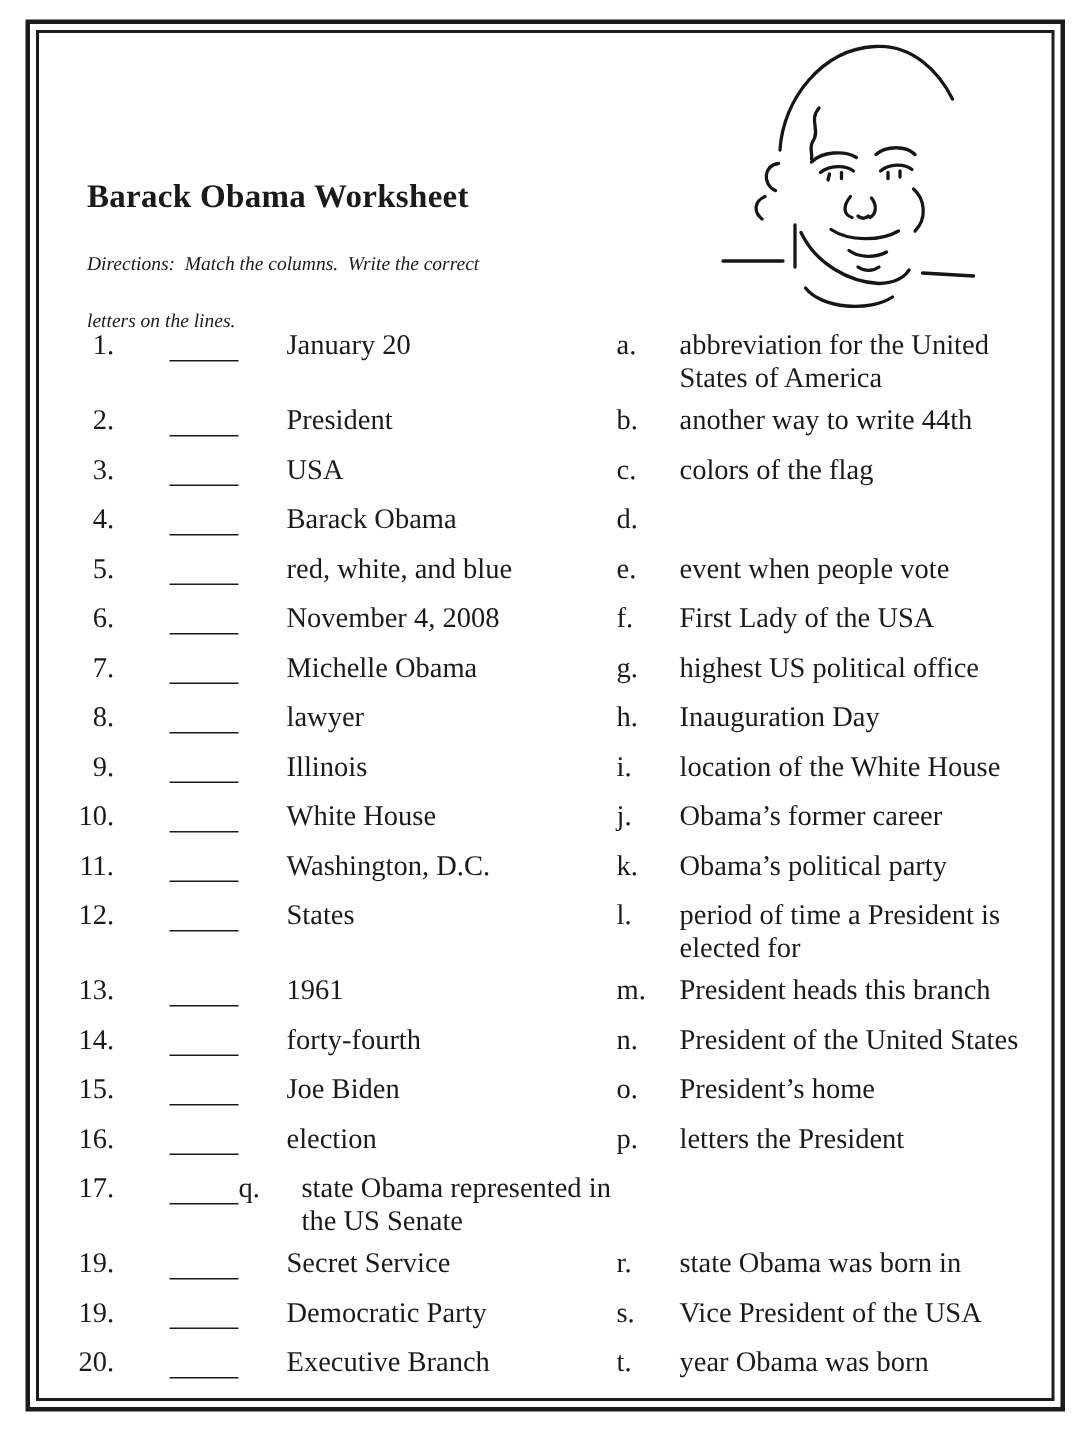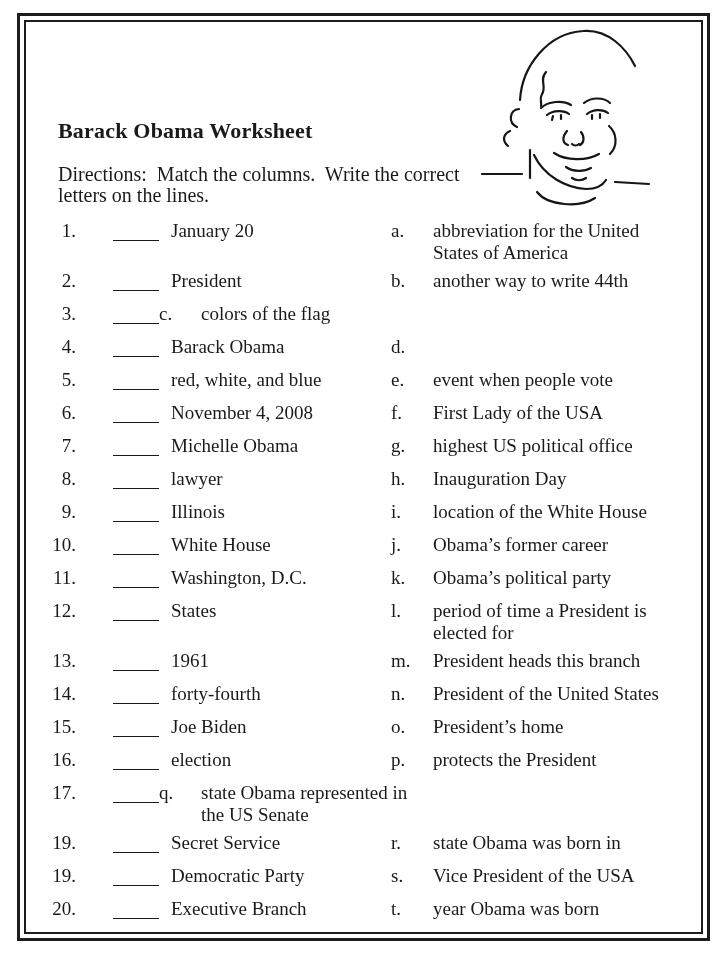--- a/index.html
+++ b/index.html
@@ -28,24 +28,25 @@
     left: 58px; top: 100px;
     font-size: 22px;
     font-weight: bold;
     letter-spacing: 0.2px;
     white-space: nowrap;
     margin-top: 18px;
   }
   .directions {
     position: absolute;
     left: 58px; top: 144px;
-    font-size: 20px;
-    line-height: 21px;
+    font-size: 13px;
+    line-height: 38px;
     white-space: pre-wrap;
     width: 420px;
+    font-style: italic;
   }
   .portrait {
     position: absolute;
     left: 468px; top: 20px;
     width: 200px; height: 195px;
   }
   .portrait svg { display: block; width: 100%; height: 100%; }
   .match-list {
     position: absolute;
     left: 45px; top: 220px;
@@ -67,21 +68,21 @@
   .blank {
     flex: none;
     width: 46px;
     height: 20px;
     margin-left: 37px;
     border-bottom: 1.6px solid #1a1a1a;
   }
   .term {
     flex: none;
     width: 220px;
-    margin-left: 12px;
+    margin-left: 32px;
     white-space: nowrap;
   }
   .letter {
     flex: none;
     width: 42px;
   }
   .desc {
     flex: 1;
     white-space: pre-line;
   }
@@ -151,20 +152,21 @@
     <div class="row">
     <span class="num">2.</span>
     <span class="blank"></span>
     <span class="term">President</span>
     <span class="letter">b.</span>
     <span class="desc">another way to write 44th</span>
   </div>
     <div class="row">
     <span class="num">3.</span>
     <span class="blank"></span>
+    <span class="term">USA</span>
     <span class="letter">c.</span>
     <span class="desc">colors of the flag</span>
   </div>
     <div class="row">
     <span class="num">4.</span>
     <span class="blank"></span>
     <span class="term">Barack Obama</span>
     <span class="letter">d.</span>
   </div>
     <div class="row">
@@ -243,21 +245,21 @@
     <span class="blank"></span>
     <span class="term">Joe Biden</span>
     <span class="letter">o.</span>
     <span class="desc">President’s home</span>
   </div>
     <div class="row">
     <span class="num">16.</span>
     <span class="blank"></span>
     <span class="term">election</span>
     <span class="letter">p.</span>
-    <span class="desc">protects the President</span>
+    <span class="desc">letters the President</span>
   </div>
     <div class="row tall">
     <span class="num">17.</span>
     <span class="blank"></span>
     <span class="letter">q.</span>
     <span class="desc">state Obama represented in
 the US Senate</span>
   </div>
     <div class="row">
     <span class="num">19.</span>

